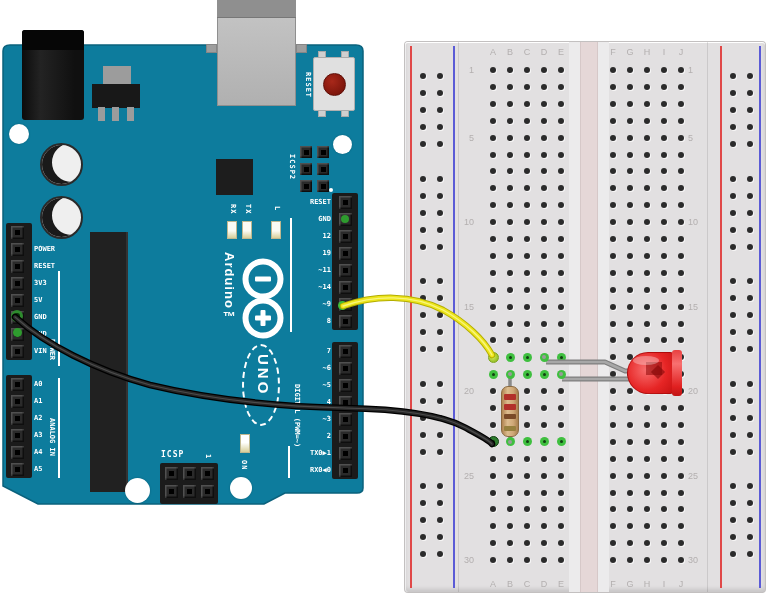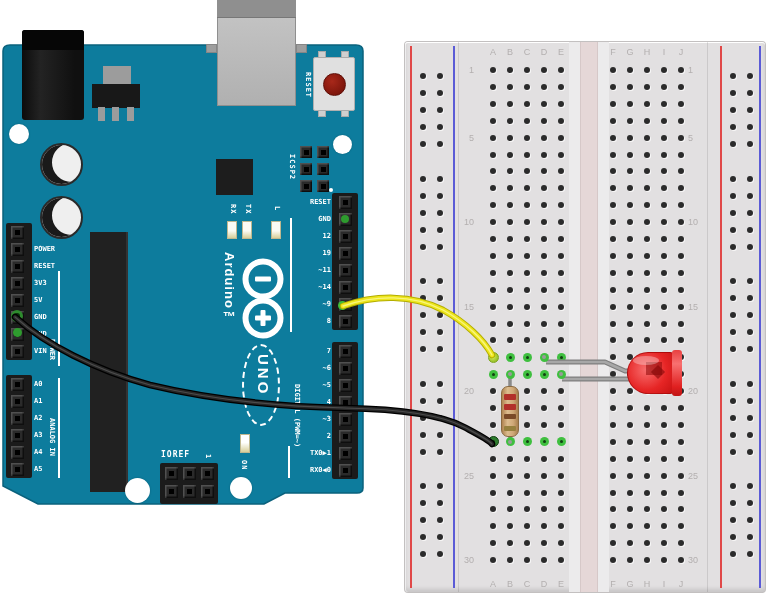--- a/index.html
+++ b/index.html
@@ -105,21 +105,21 @@
 
   <div class="vtext" style="left:284px;top:140px;width:12px;height:54px;">ICSP2</div>
   <div class="vtext" style="left:289px;top:346px;width:12px;height:140px;letter-spacing:0;">DIGITAL (PWM=~)</div>
   <div class="vtext" style="left:44px;top:326px;width:12px;height:48px;letter-spacing:0;">POWER</div>
   <div class="vtext" style="left:44px;top:396px;width:12px;height:82px;letter-spacing:0;">ANALOG IN</div>
   <div class="vtext" style="left:241px;top:199px;width:11px;height:20px;">TX</div>
   <div class="vtext" style="left:226px;top:199px;width:11px;height:20px;">RX</div>
   <div class="vtext" style="left:270px;top:201px;width:11px;height:16px;">L</div>
   <div class="vtext" style="left:236px;top:452px;width:12px;height:26px;">ON</div>
   <div class="vtext" style="left:202px;top:450px;width:10px;height:14px;">1</div>
-  <div class="plabel" style="left:161px;top:451px;width:38px;font-size:8px;letter-spacing:1px;">IOREF</div>
+  <div class="plabel" style="left:161px;top:451px;width:38px;font-size:8px;letter-spacing:1px;">ICSP</div>
 
   <div style="left:242px;top:221px;width:10px;height:18px;z-index:2;
        background:linear-gradient(180deg,#fbfbf5 55%,#d8cf9a);border:1px solid #c0b890;"></div>
   <div style="left:227px;top:221px;width:10px;height:18px;z-index:2;
        background:linear-gradient(180deg,#fbfbf5 55%,#d8cf9a);border:1px solid #c0b890;"></div>
   <div style="left:271px;top:221px;width:10px;height:18px;z-index:2;
        background:linear-gradient(180deg,#fbfbf5 55%,#d8cf9a);border:1px solid #c0b890;"></div>
   <div style="left:240px;top:434px;width:10px;height:19px;z-index:2;
        background:linear-gradient(180deg,#ffffff 45%,#d8cf9a);border:1px solid #c0b890;"></div>
   <div style="left:329px;top:188px;width:4px;height:4px;border-radius:50%;background:#fff;z-index:3;"></div>

